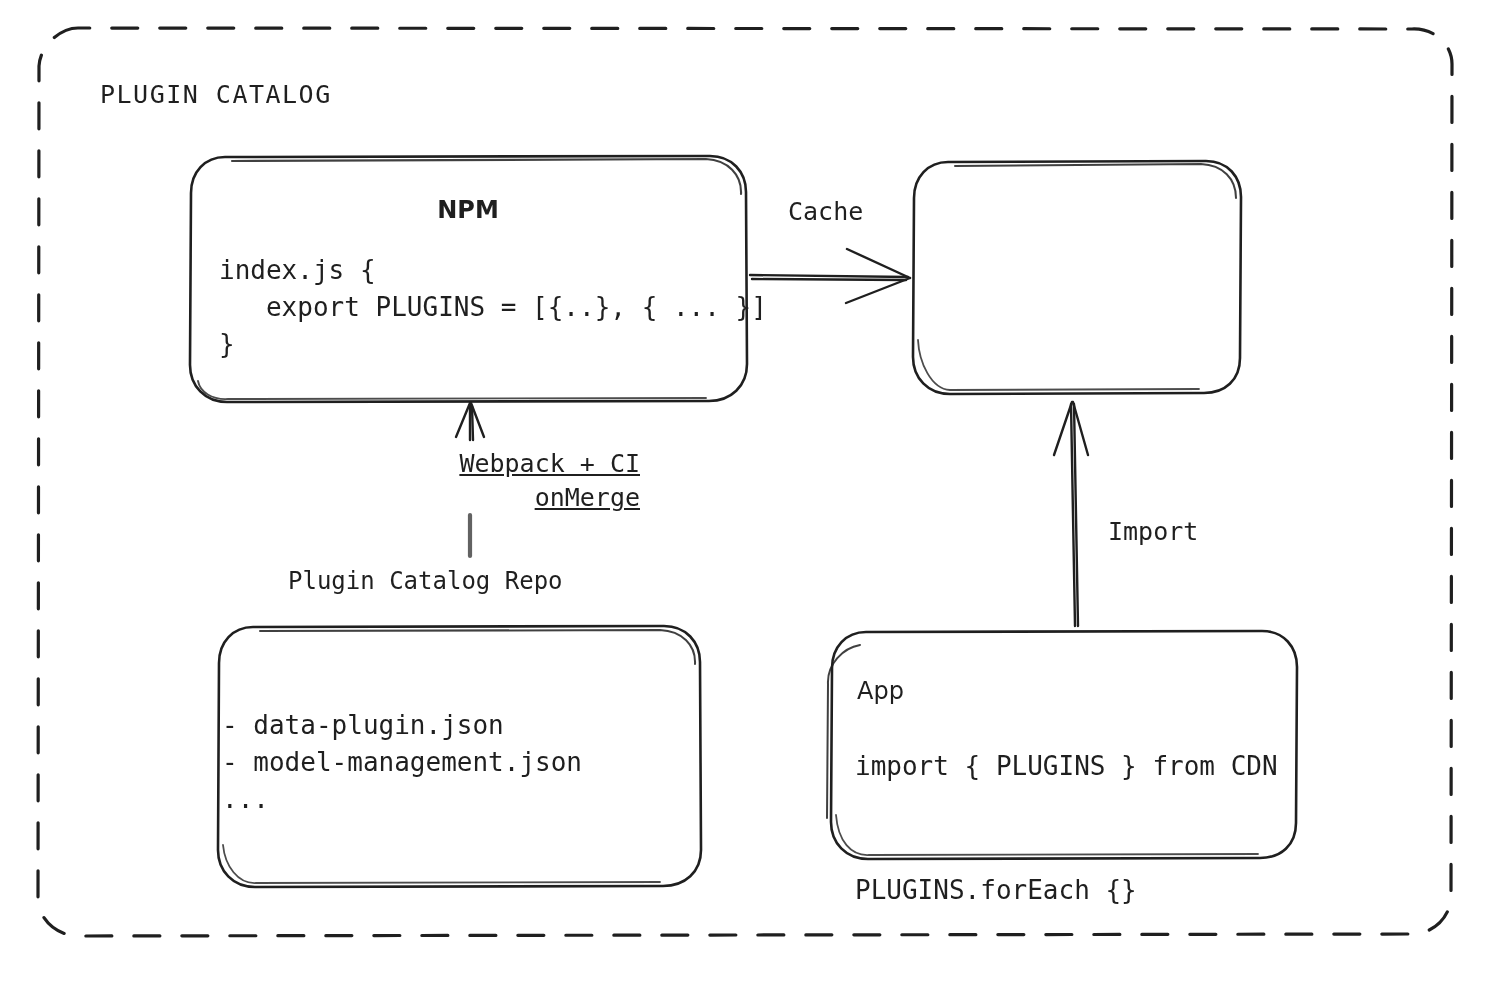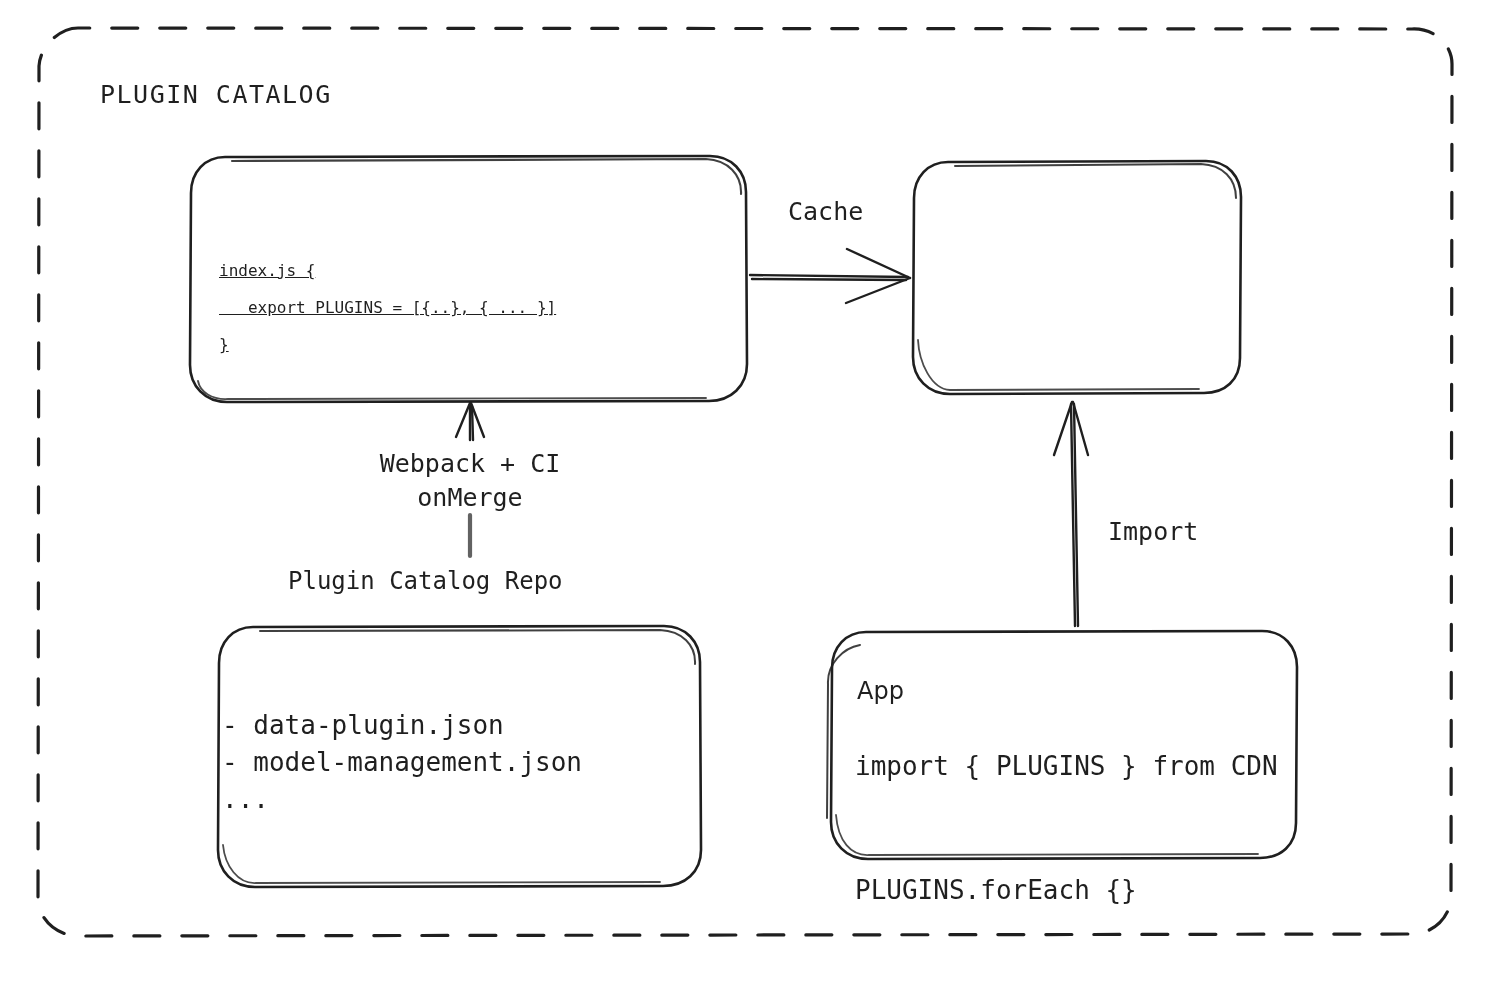--- a/index.html
+++ b/index.html
@@ -48,23 +48,22 @@
     top: 196px;
     width: 556px;
     text-align: center;
     font-family: "DejaVu Sans", sans-serif;
     font-size: 24px;
     font-weight: 600;
   }
   #npm-code {
     left: 219px;
     top: 252px;
-    font-size: 16px;
+    font-size: 26px;
     line-height: 37px;
-    text-decoration: underline;
   }
 
   
   #cdn-title {
     left: 913px;
     top: 263px;
     width: 328px;
     text-align: center;
     font-size: 26px;
   }
@@ -77,23 +76,24 @@
   }
   #import-label {
     left: 1108px;
     top: 517px;
     font-size: 25px;
   }
   #webpack-label {
     left: 300px;
     top: 447px;
     width: 340px;
-    text-align: center;
+    text-align: right;
     font-size: 25px;
     line-height: 34px;
+    text-decoration: underline;
   }
   #repo-caption {
     left: 288px;
     top: 567px;
     font-size: 24px;
   }
 
   
   #repo-list {
     left: 222px;
@@ -225,20 +225,21 @@
     <g fill="none" stroke="#1f1f1f" stroke-width="2.4" stroke-linecap="round">
       <path d="M 1075 626 L 1071 404"></path>
       <path d="M 1078 626 L 1074 404"></path>
       <path d="M 1054 455 L 1072 402"></path>
       <path d="M 1088 455 L 1073 402"></path>
     </g>
   </svg>
 
   <div class="txt" id="catalog-title">PLUGIN CATALOG</div>
 
+  <div class="txt" id="npm-title">NPM</div>
 
   <div class="txt" id="npm-code">index.js {
    export PLUGINS = [{..}, { ... }]
 }</div>
 
 
   <div class="txt" id="cache-label">Cache</div>
 
   <div class="txt" id="webpack-label">Webpack + CI
 onMerge</div>

